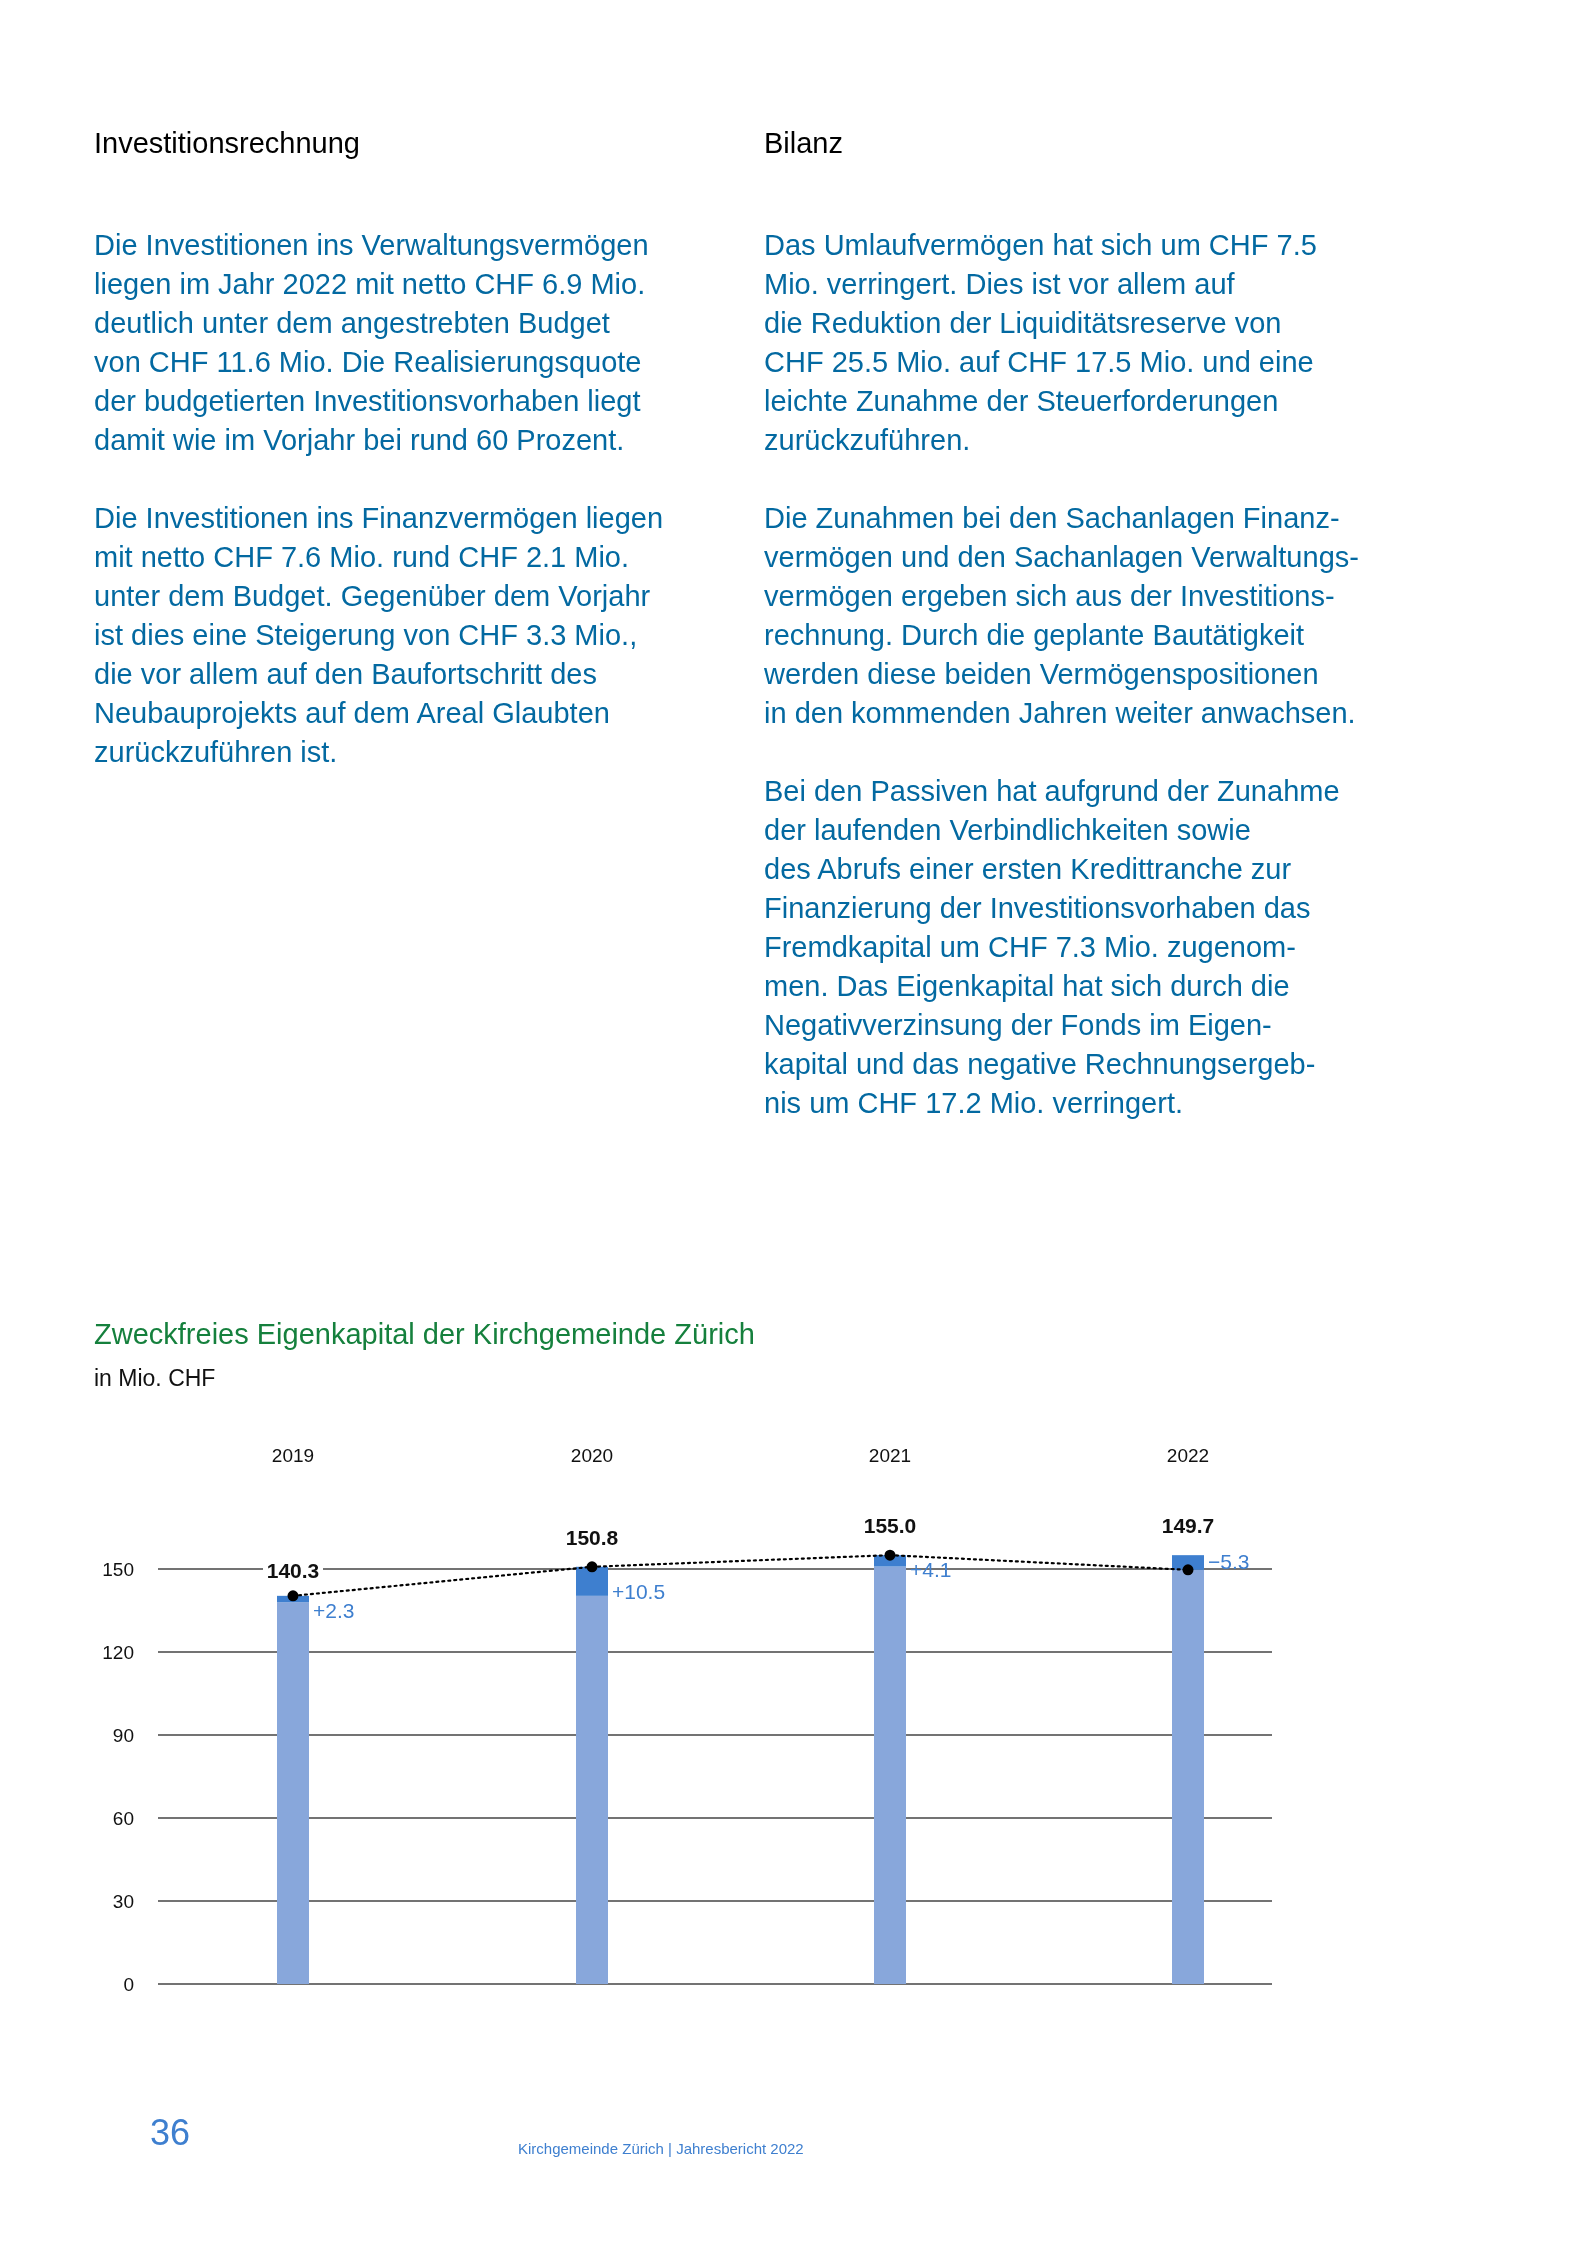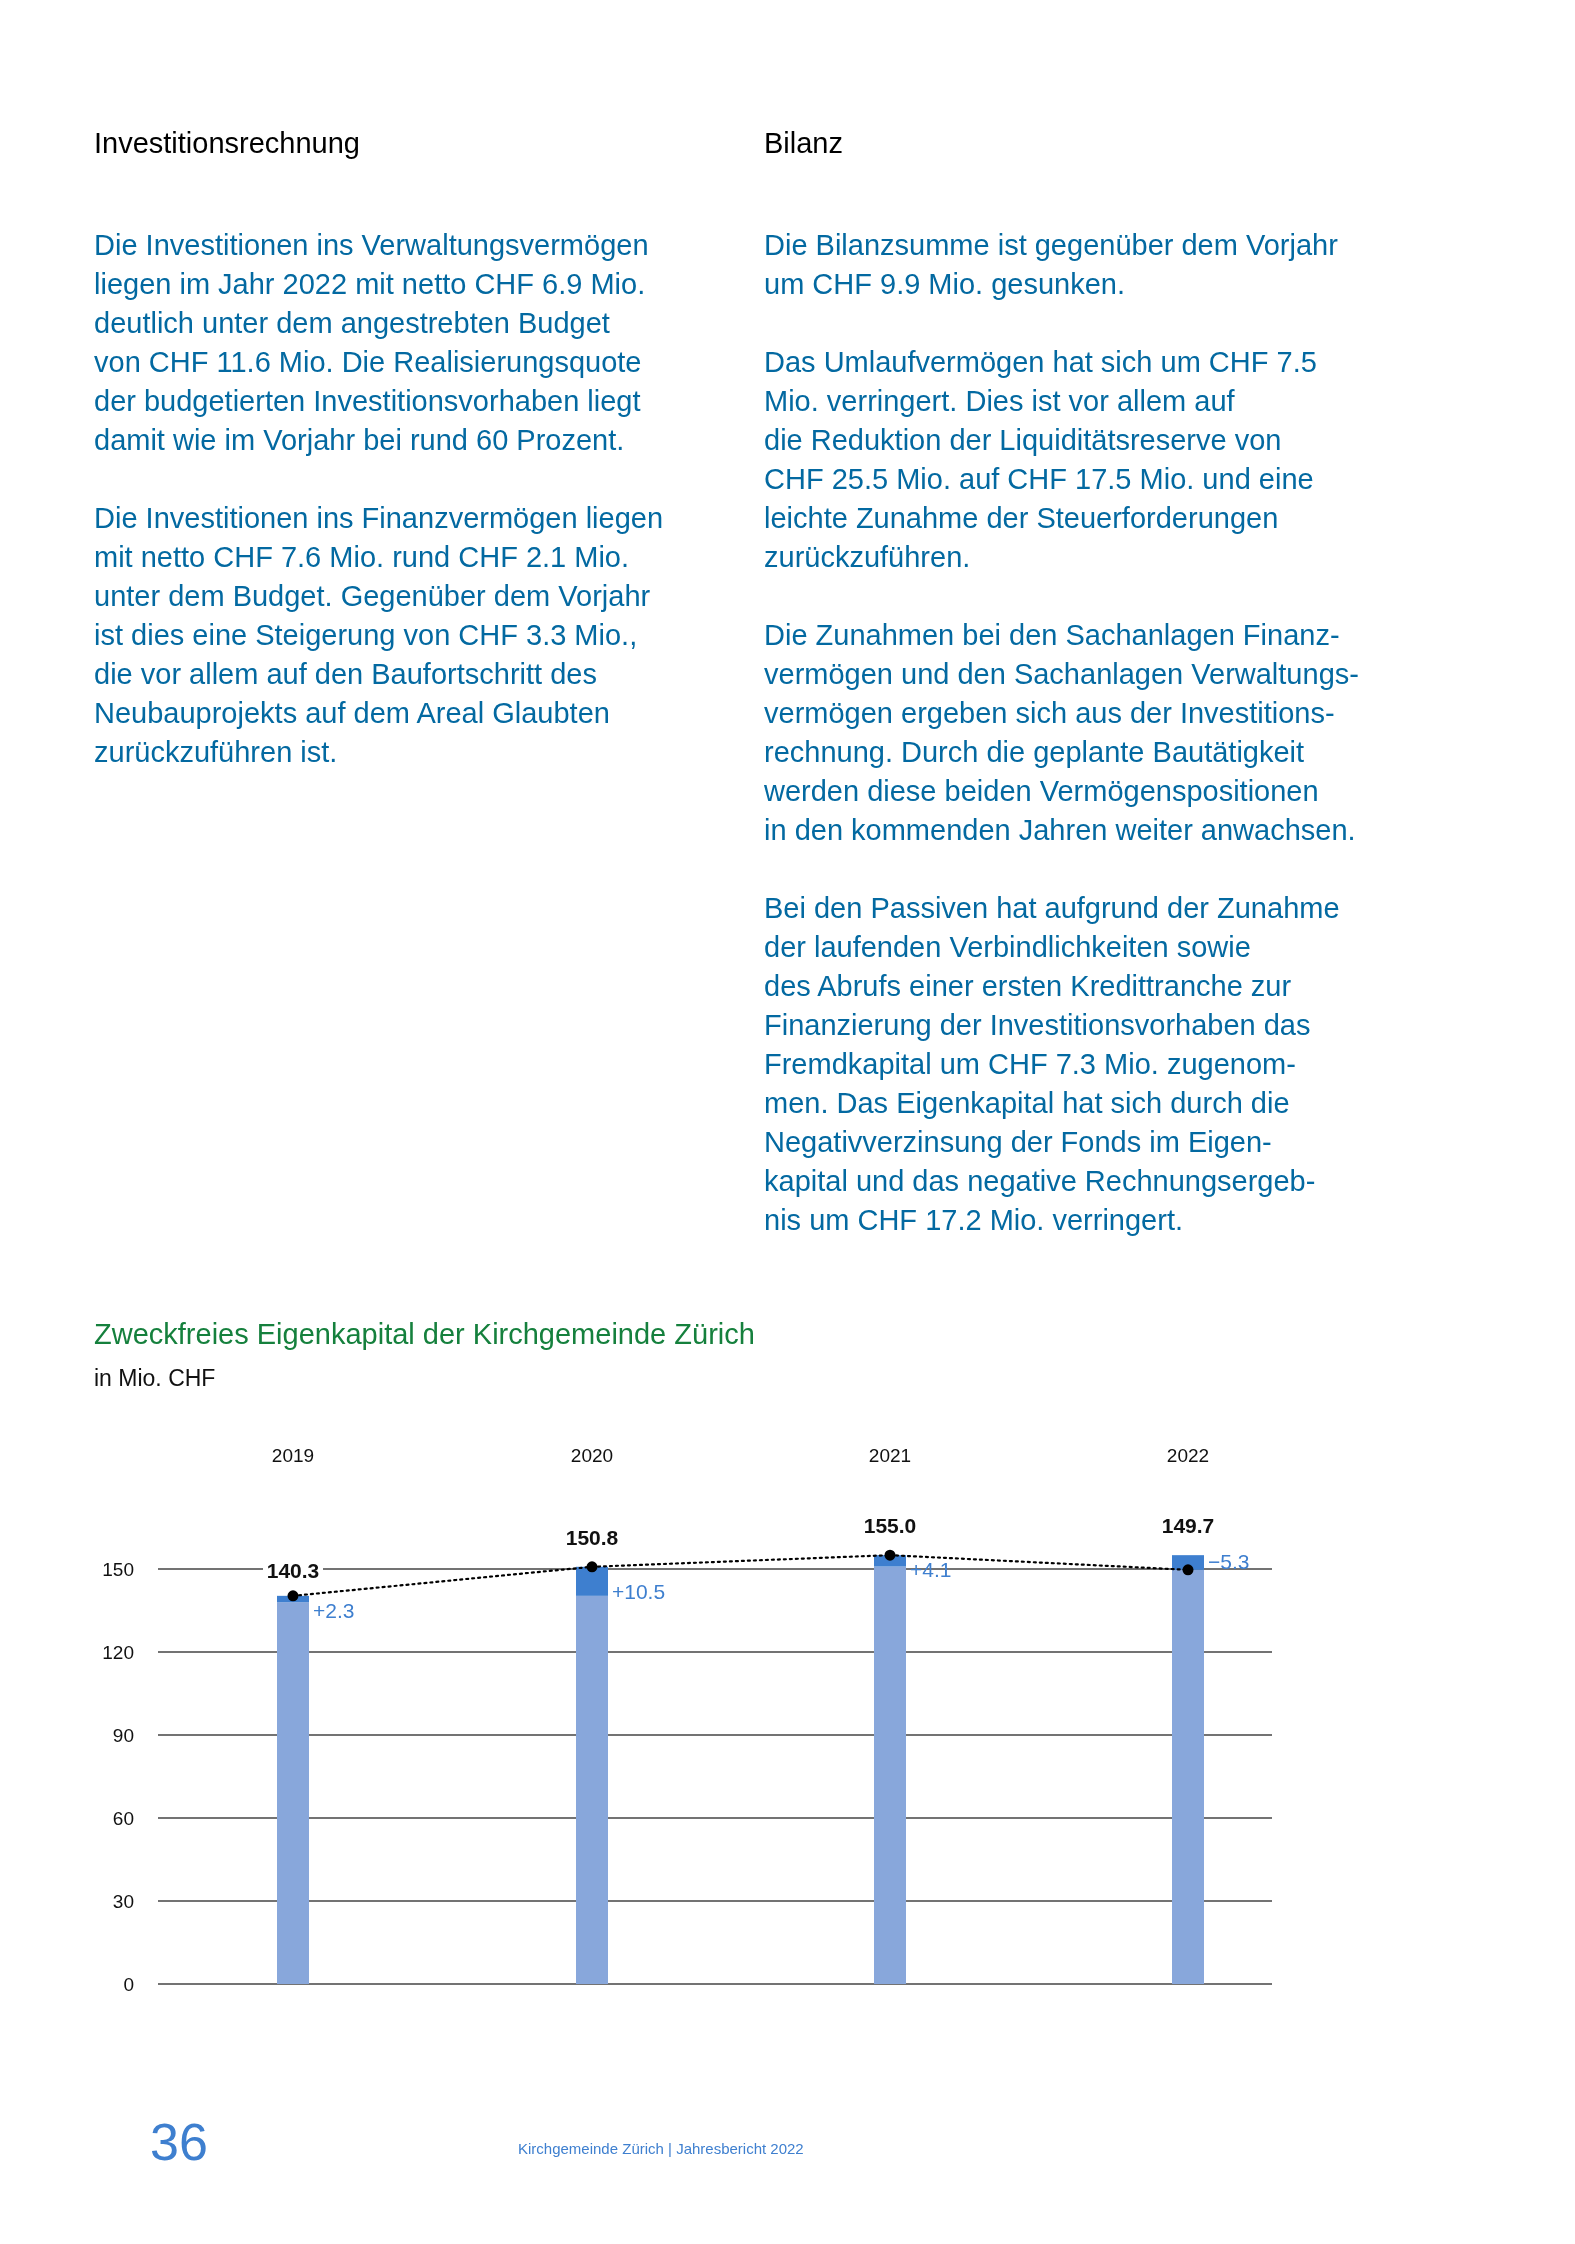--- a/index.html
+++ b/index.html
@@ -6,21 +6,21 @@
   body { width:1575px; height:2244px; position:relative; overflow:hidden; font-family:"Liberation Sans", sans-serif; }
   .col { position:absolute; top:0; }
   .col-left { left:94px; width:640px; }
   .col-right { left:764px; width:660px; }
   .section-heading { position:absolute; top:127px; font-size:29px; color:#000000; white-space:nowrap; margin:0; font-weight:normal; }
   .body-text { position:absolute; top:226px; font-size:29px; line-height:39px; color:#0369a1; }
   .body-text p { margin:0 0 39px 0; white-space:pre-line; }
   .chart-title { position:absolute; left:94px; top:1318px; font-size:29px; color:#15803d; margin:0; font-weight:normal; }
   .chart-unit { position:absolute; left:94px; top:1365px; font-size:23px; color:#111111; }
   .chart { position:absolute; left:0; top:0; width:1575px; height:2244px; }
-  .footer-page { position:absolute; left:150px; top:2112px; font-size:52px; color:#3e7fcf; }
+  .footer-page { position:absolute; left:150px; top:2112px; font-size:36px; color:#3e7fcf; }
   .footer-text { position:absolute; left:518px; top:2140px; font-size:15px; color:#3e7fcf; }
 </style>
 </head>
 <body>
 
 <div class="col col-left">
   <h2 class="section-heading">Investitionsrechnung</h2>
   <div class="body-text">
     <p>Die Investitionen ins Verwaltungsvermögen
 liegen im Jahr 2022 mit netto CHF 6.9 Mio.
@@ -34,22 +34,20 @@
 ist dies eine Steigerung von CHF 3.3 Mio.,
 die vor allem auf den Baufortschritt des
 Neubauprojekts auf dem Areal Glaubten
 zurückzuführen ist.</p>
   </div>
 </div>
 
 <div class="col col-right">
   <h2 class="section-heading">Bilanz</h2>
   <div class="body-text">
-    <p>Die Bilanzsumme ist gegenüber dem Vorjahr
-um CHF 9.9 Mio. gesunken.</p>
     <p>Das Umlaufvermögen hat sich um CHF 7.5
 Mio. verringert. Dies ist vor allem auf
 die Reduktion der Liquiditätsreserve von
 CHF 25.5 Mio. auf CHF 17.5 Mio. und eine
 leichte Zunahme der Steuerforderungen
 zurückzuführen.</p>
     <p>Die Zunahmen bei den Sachanlagen Finanz-
 vermögen und den Sachanlagen Verwaltungs-
 vermögen ergeben sich aus der Investitions-
 rechnung. Durch die geplante Bautätigkeit

